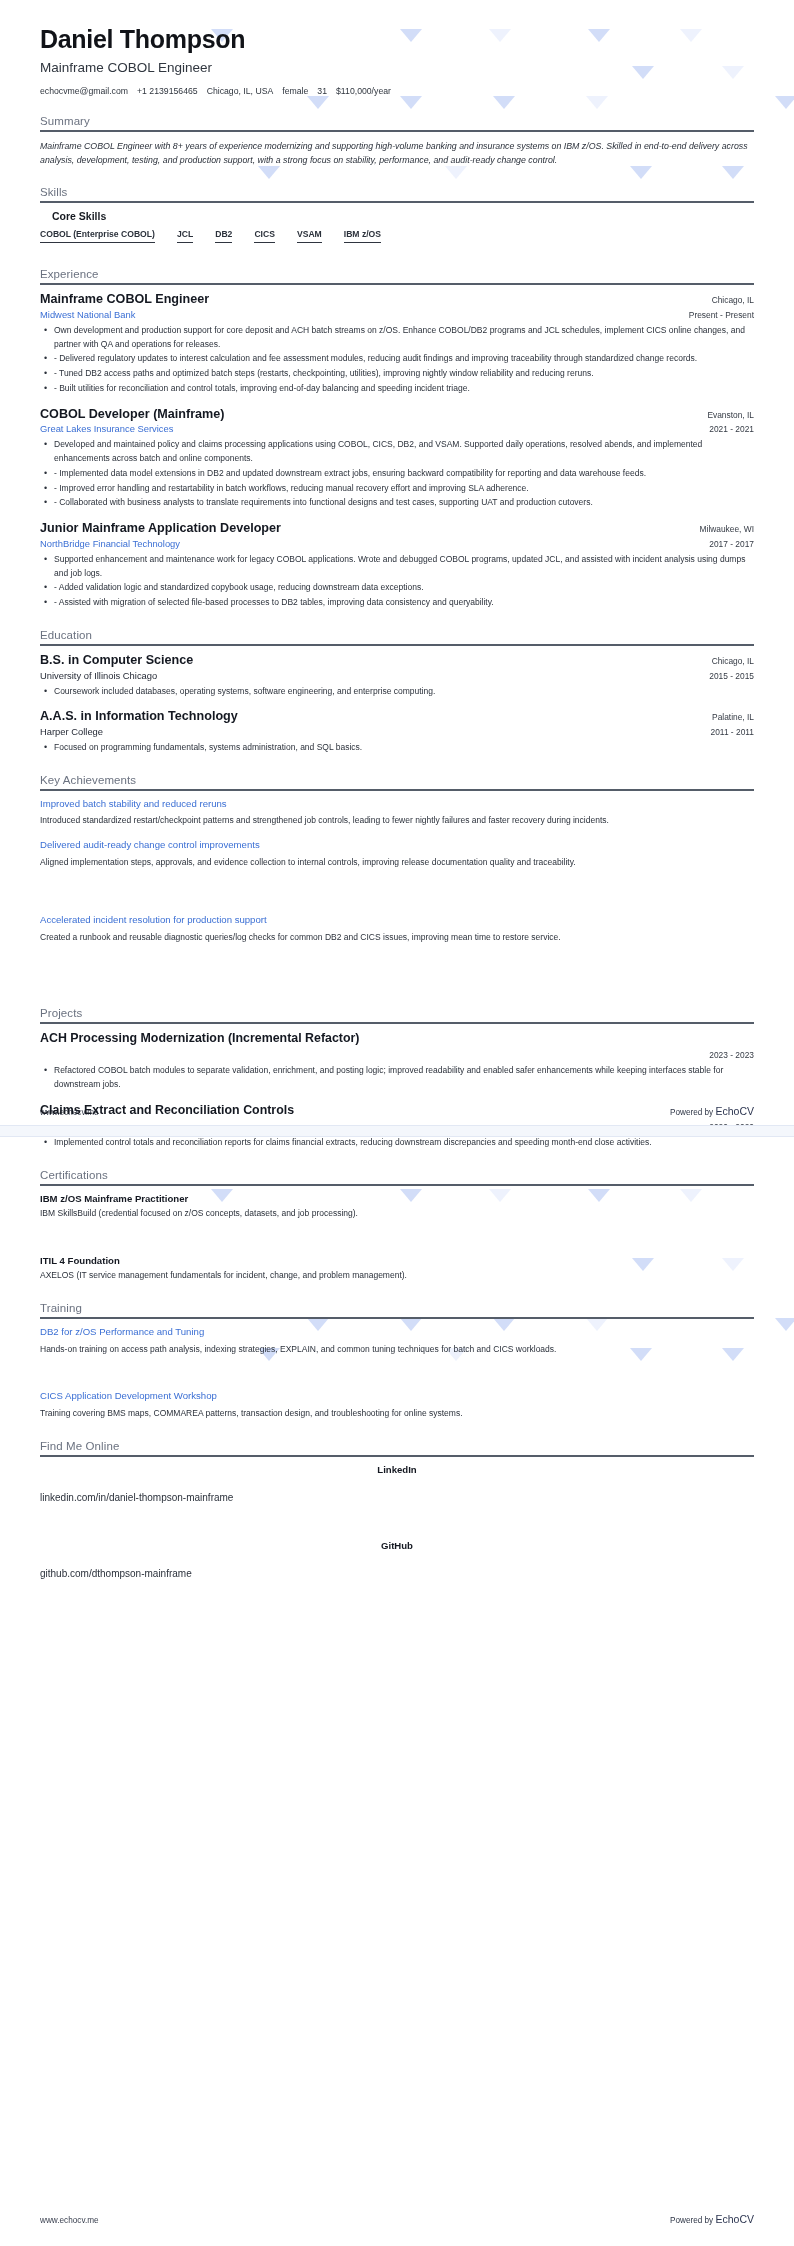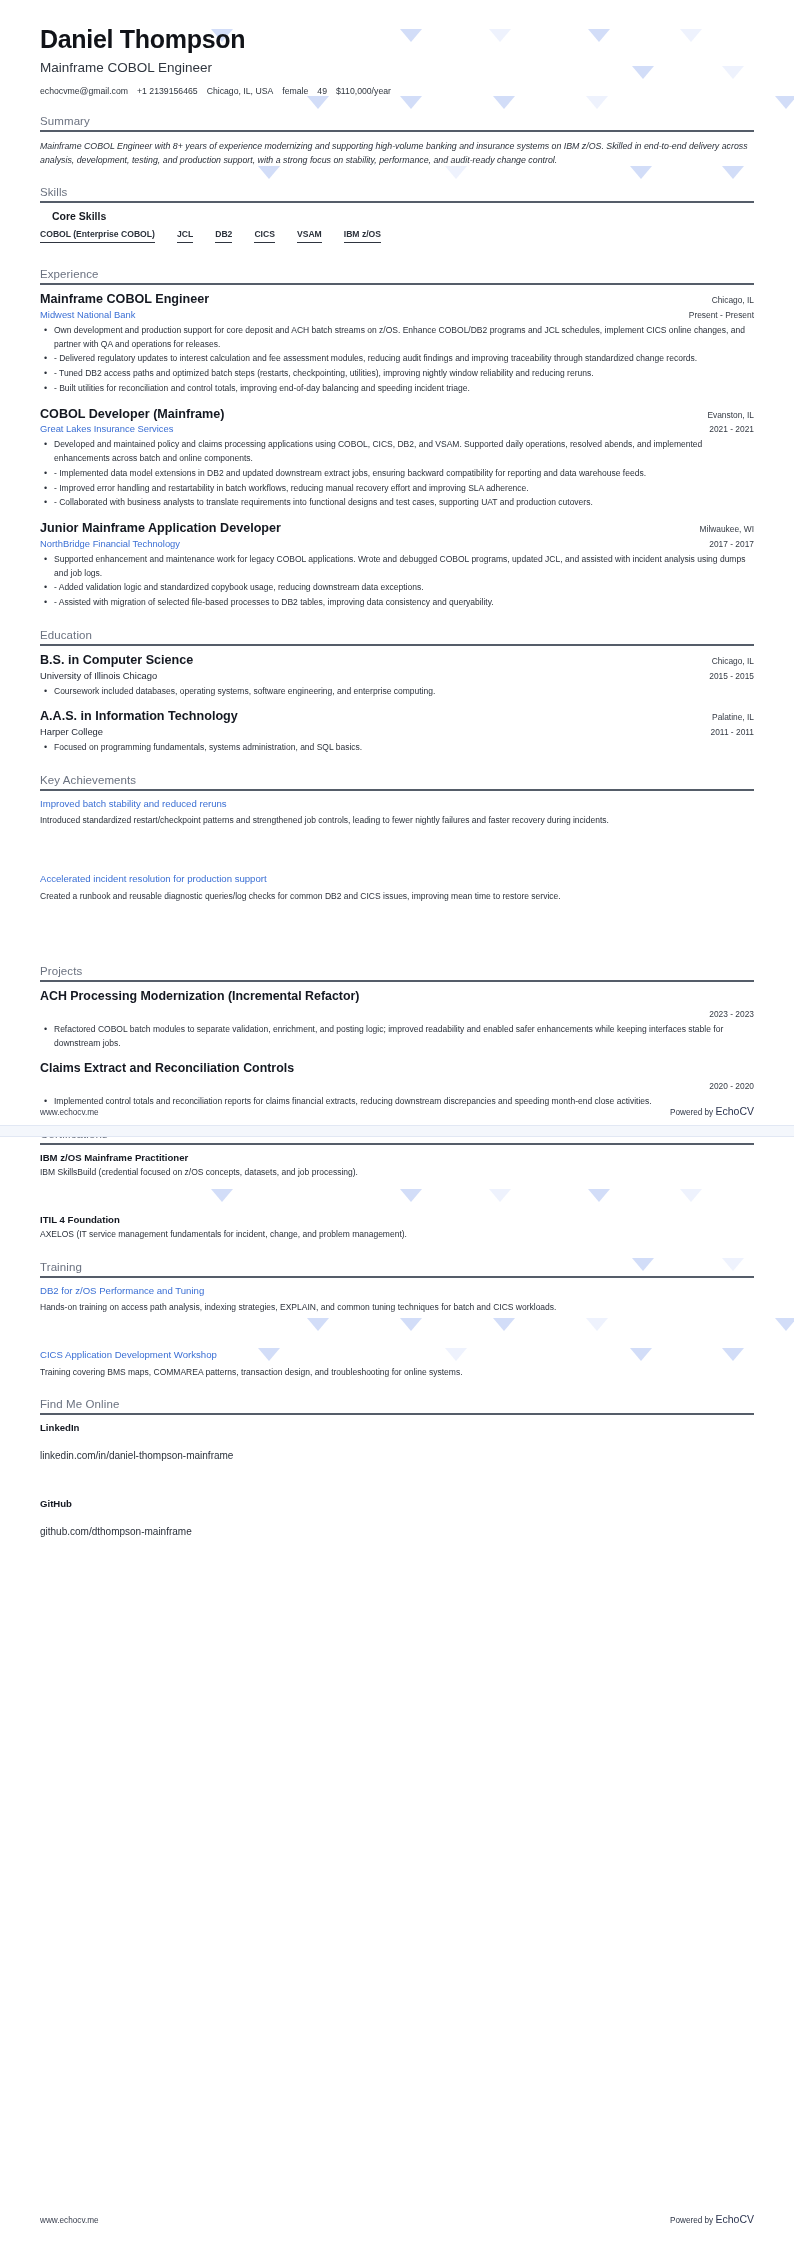--- a/index.html
+++ b/index.html
@@ -214,20 +214,21 @@
   .cert-desc {
     font-size: 8.5px;
     line-height: 1.6;
     color: #2b313b;
   }
   .link-title {
     font-size: 9.6px;
     color: #141821;
     font-weight: bold;
     margin-bottom: 9px;
+    text-align: center;
   }
   .link-url {
     font-size: 10px;
     line-height: 1.6;
     color: #2b313b;
     word-break: break-word;
     margin-top: 15px;
   }
 
   
@@ -306,21 +307,21 @@
   <div class="sheet">
 
     <div class="hdr">
       <h1 class="cand-name">Daniel Thompson</h1>
       <div class="cand-title">Mainframe COBOL Engineer</div>
       <div class="contact-row">
         <span>echocvme@gmail.com</span>
         <span>+1 2139156465</span>
         <span>Chicago, IL, USA</span>
         <span>female</span>
-        <span>49</span>
+        <span>31</span>
         <span>$110,000/year</span>
       </div>
     </div>
 
     <div class="section">
       <div class="section-title">Summary</div>
       <div class="section-rule"></div>
       <p class="summary-text">Mainframe COBOL Engineer with 8+ years of experience modernizing and supporting high-volume banking and insurance systems on IBM z/OS. Skilled in end-to-end delivery across analysis, development, testing, and production support, with a strong focus on stability, performance, and audit-ready change control.</p>
     </div>
 
@@ -428,20 +429,24 @@
 
     <div class="section">
       <div class="section-title">Key Achievements</div>
       <div class="section-rule"></div>
       <div class="two-col">
         <div class="col">
           <div class="ach-item">
             <div class="ach-title">Improved batch stability and reduced reruns</div>
             <div class="ach-desc">Introduced standardized restart/checkpoint patterns and strengthened job controls, leading to fewer nightly failures and faster recovery during incidents.</div>
           </div>
+          <div class="ach-item">
+            <div class="ach-title">Delivered audit-ready change control improvements</div>
+            <div class="ach-desc">Aligned implementation steps, approvals, and evidence collection to internal controls, improving release documentation quality and traceability.</div>
+          </div>
         </div>
         <div class="col">
           <div class="ach-item">
             <div class="ach-title">Accelerated incident resolution for production support</div>
             <div class="ach-desc">Created a runbook and reusable diagnostic queries/log checks for common DB2 and CICS issues, improving mean time to restore service.</div>
           </div>
         </div>
       </div>
     </div>
   </div>

